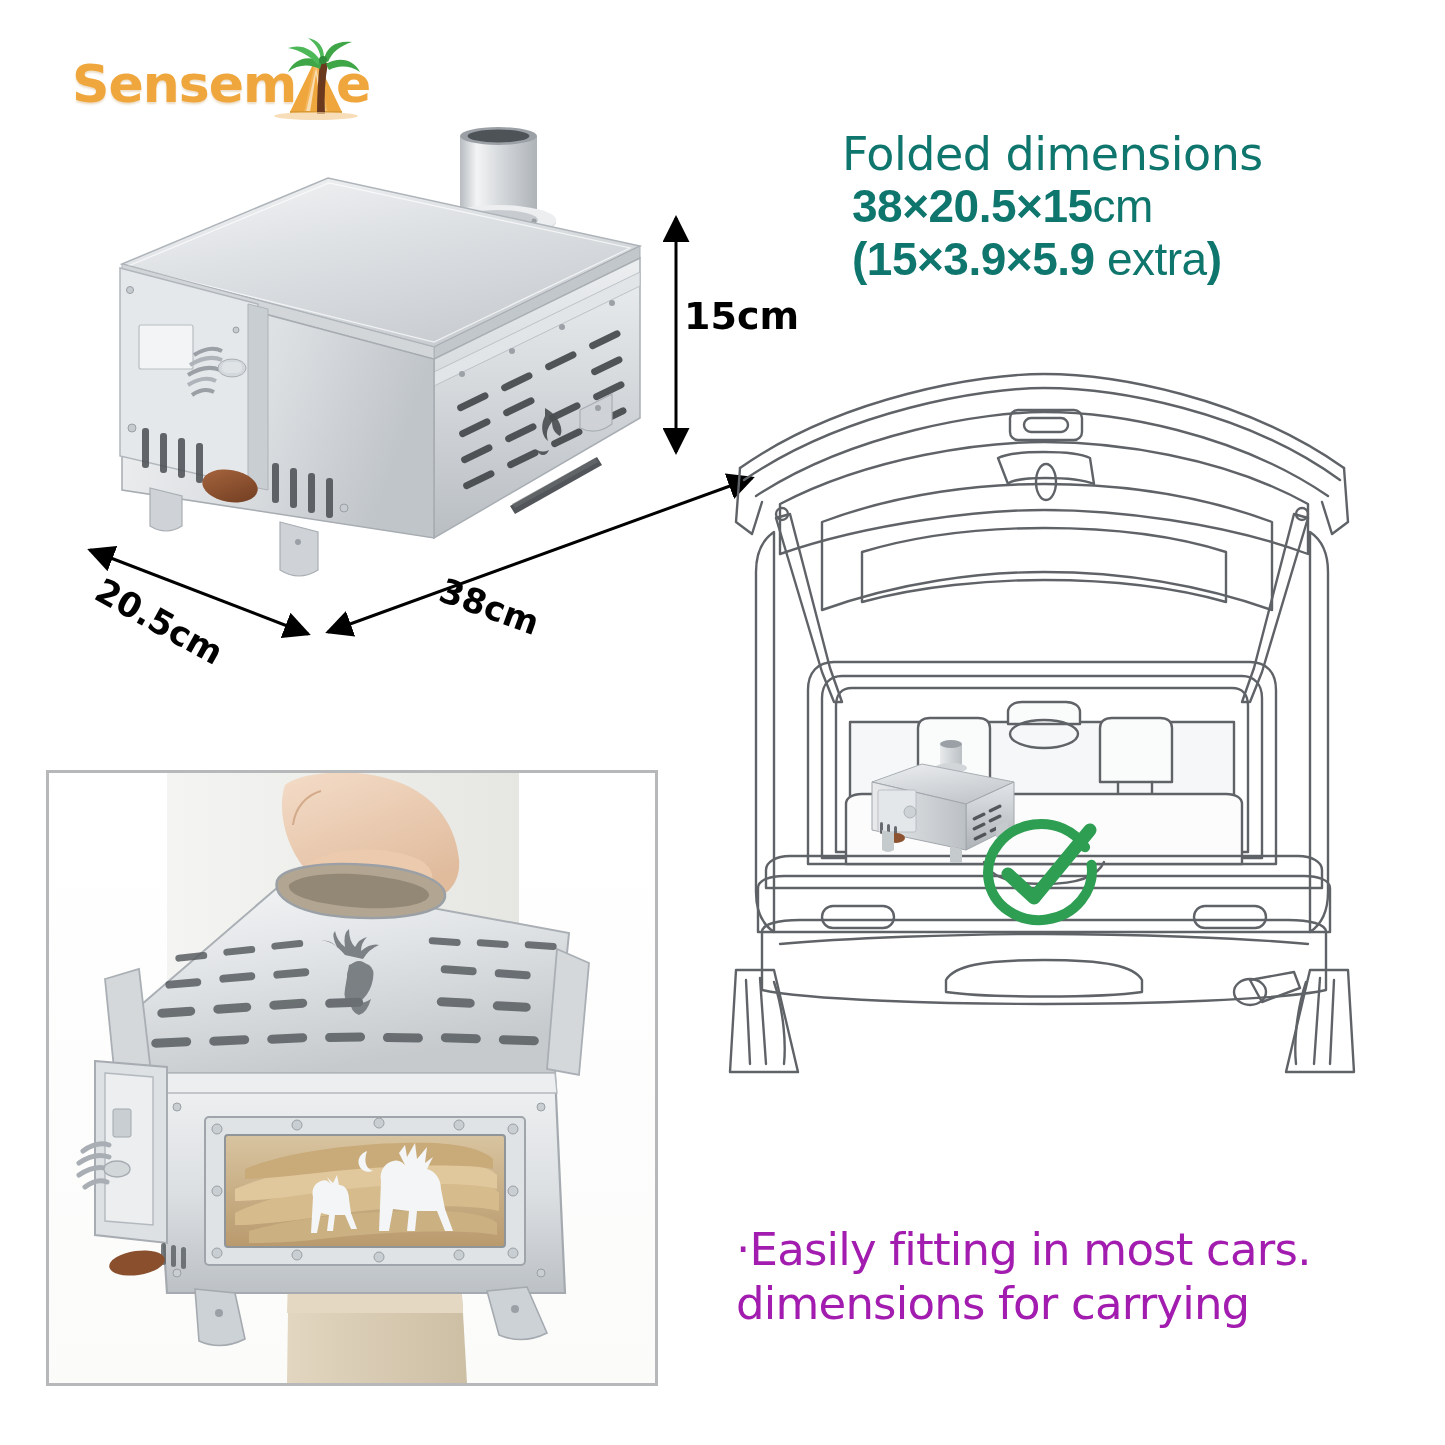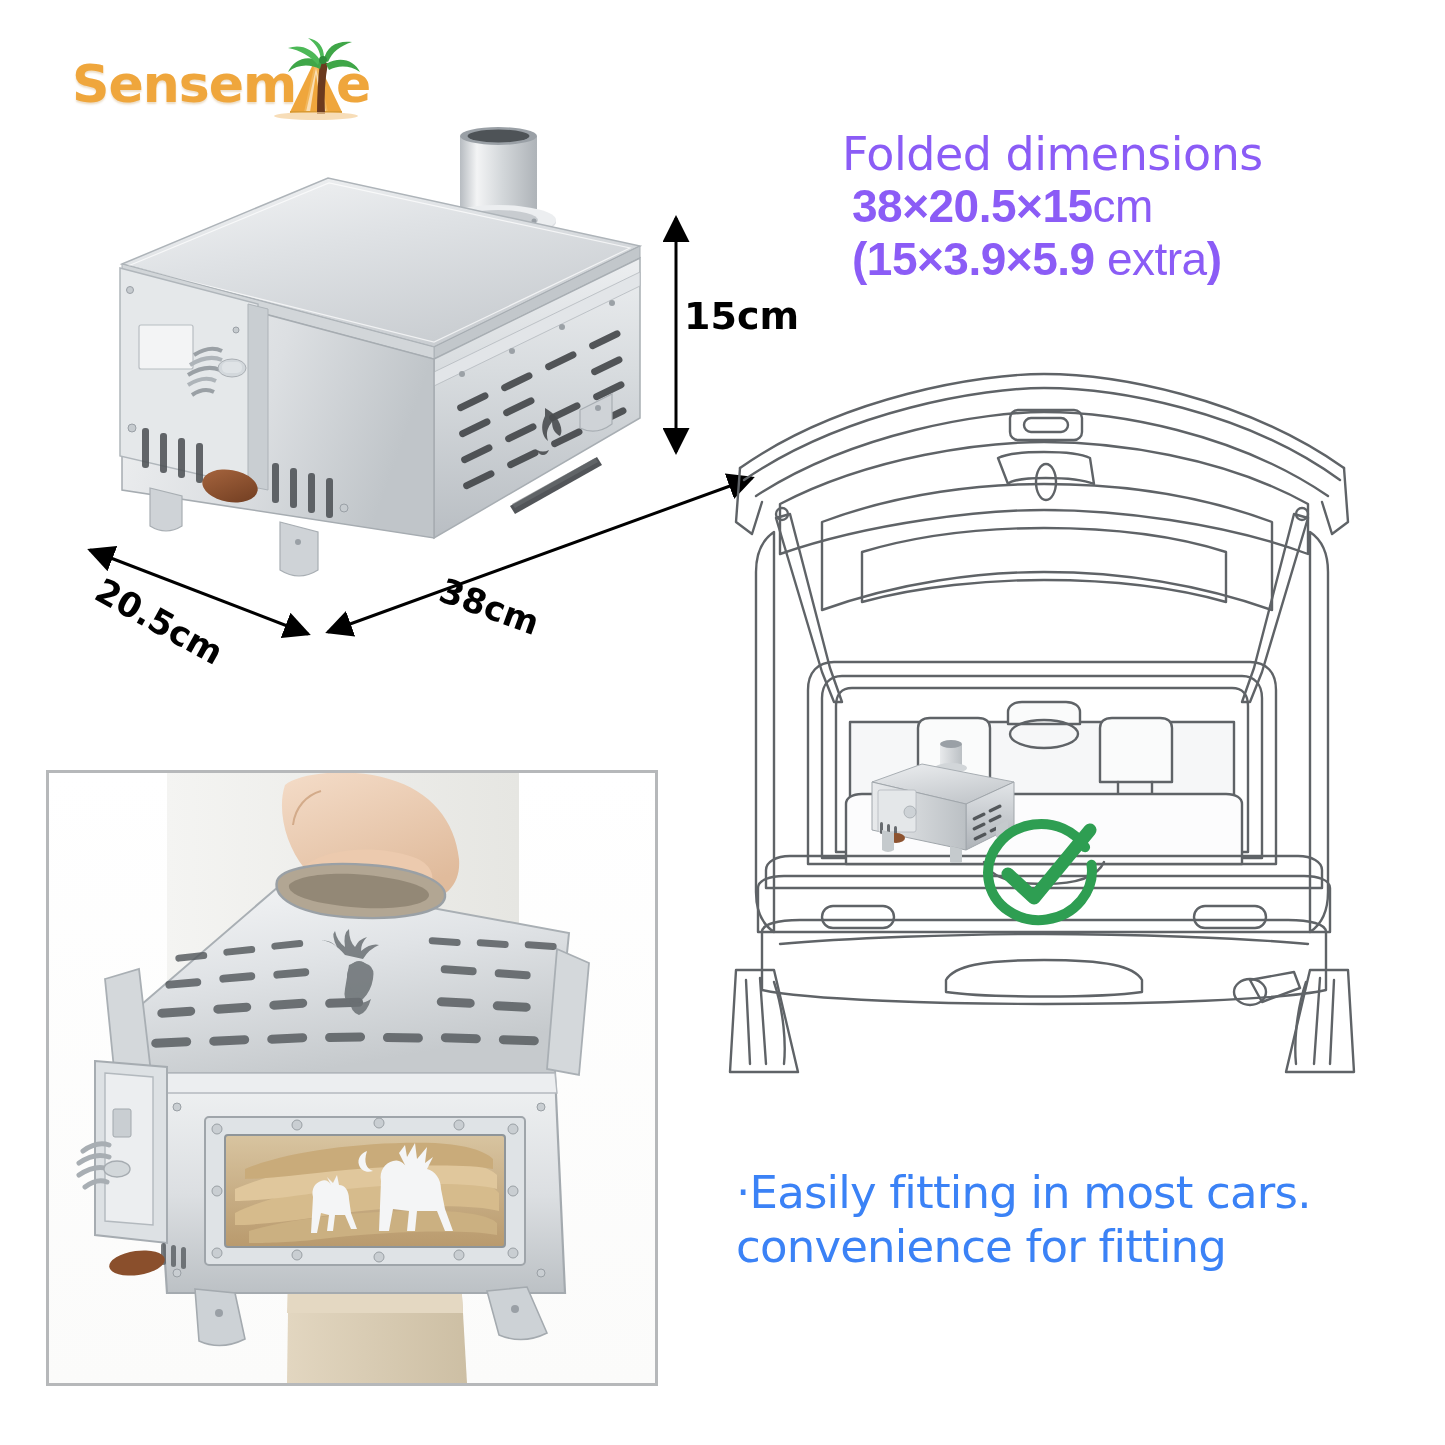--- a/index.html
+++ b/index.html
@@ -97,21 +97,21 @@
     height: 470px;
     pointer-events: none;
   }
 
   
   #folded-block {
     position: absolute;
     left: 842px;
     top: 128px;
     width: 560px;
-    color: #8b5cf6;
+    color: #0f766e;
   }
   #folded-title {
     font-size: 46px;
     line-height: 1.14;
     font-family: "DejaVu Sans", sans-serif;
     letter-spacing: -0.5px;
   }
   .folded-line {
     font-size: 46px;
     line-height: 1.14;
@@ -154,23 +154,23 @@
     border: 3px solid #b6b8ba;
     background: #ffffff;
     box-sizing: border-box;
     overflow: hidden;
   }
 
   
   #bullets {
     position: absolute;
     left: 736px;
-    top: 1166px;
+    top: 1223px;
     width: 620px;
-    color: #3b82f6;
+    color: #a21caf;
   }
   .bullet-line {
     font-size: 45px;
     line-height: 1.2;
     font-family: "DejaVu Sans", sans-serif;
     letter-spacing: -0.8px;
     white-space: nowrap;
   }
 </style>
 </head>
@@ -679,14 +679,14 @@
       <path d="M146 516 L186 520 L196 566 q-24 12 -46 2 Z" fill="#cdd2d6" stroke="#a4aaaf" stroke-width="1.6"></path>
       <path d="M438 518 L478 514 L498 560 q-24 12 -48 2 Z" fill="#cdd2d6" stroke="#a4aaaf" stroke-width="1.6"></path>
       <circle cx="170" cy="540" r="4" fill="#9aa0a6"></circle>
       <circle cx="466" cy="536" r="4" fill="#9aa0a6"></circle>
     </g>
   </svg>
 </div>
 
 <div id="bullets">
   <div class="bullet-line">·Easily fitting in most cars.</div>
-  <div class="bullet-line">convenience for fitting</div>
+  <div class="bullet-line">dimensions for carrying</div>
 </div>
 
 </body></html>

